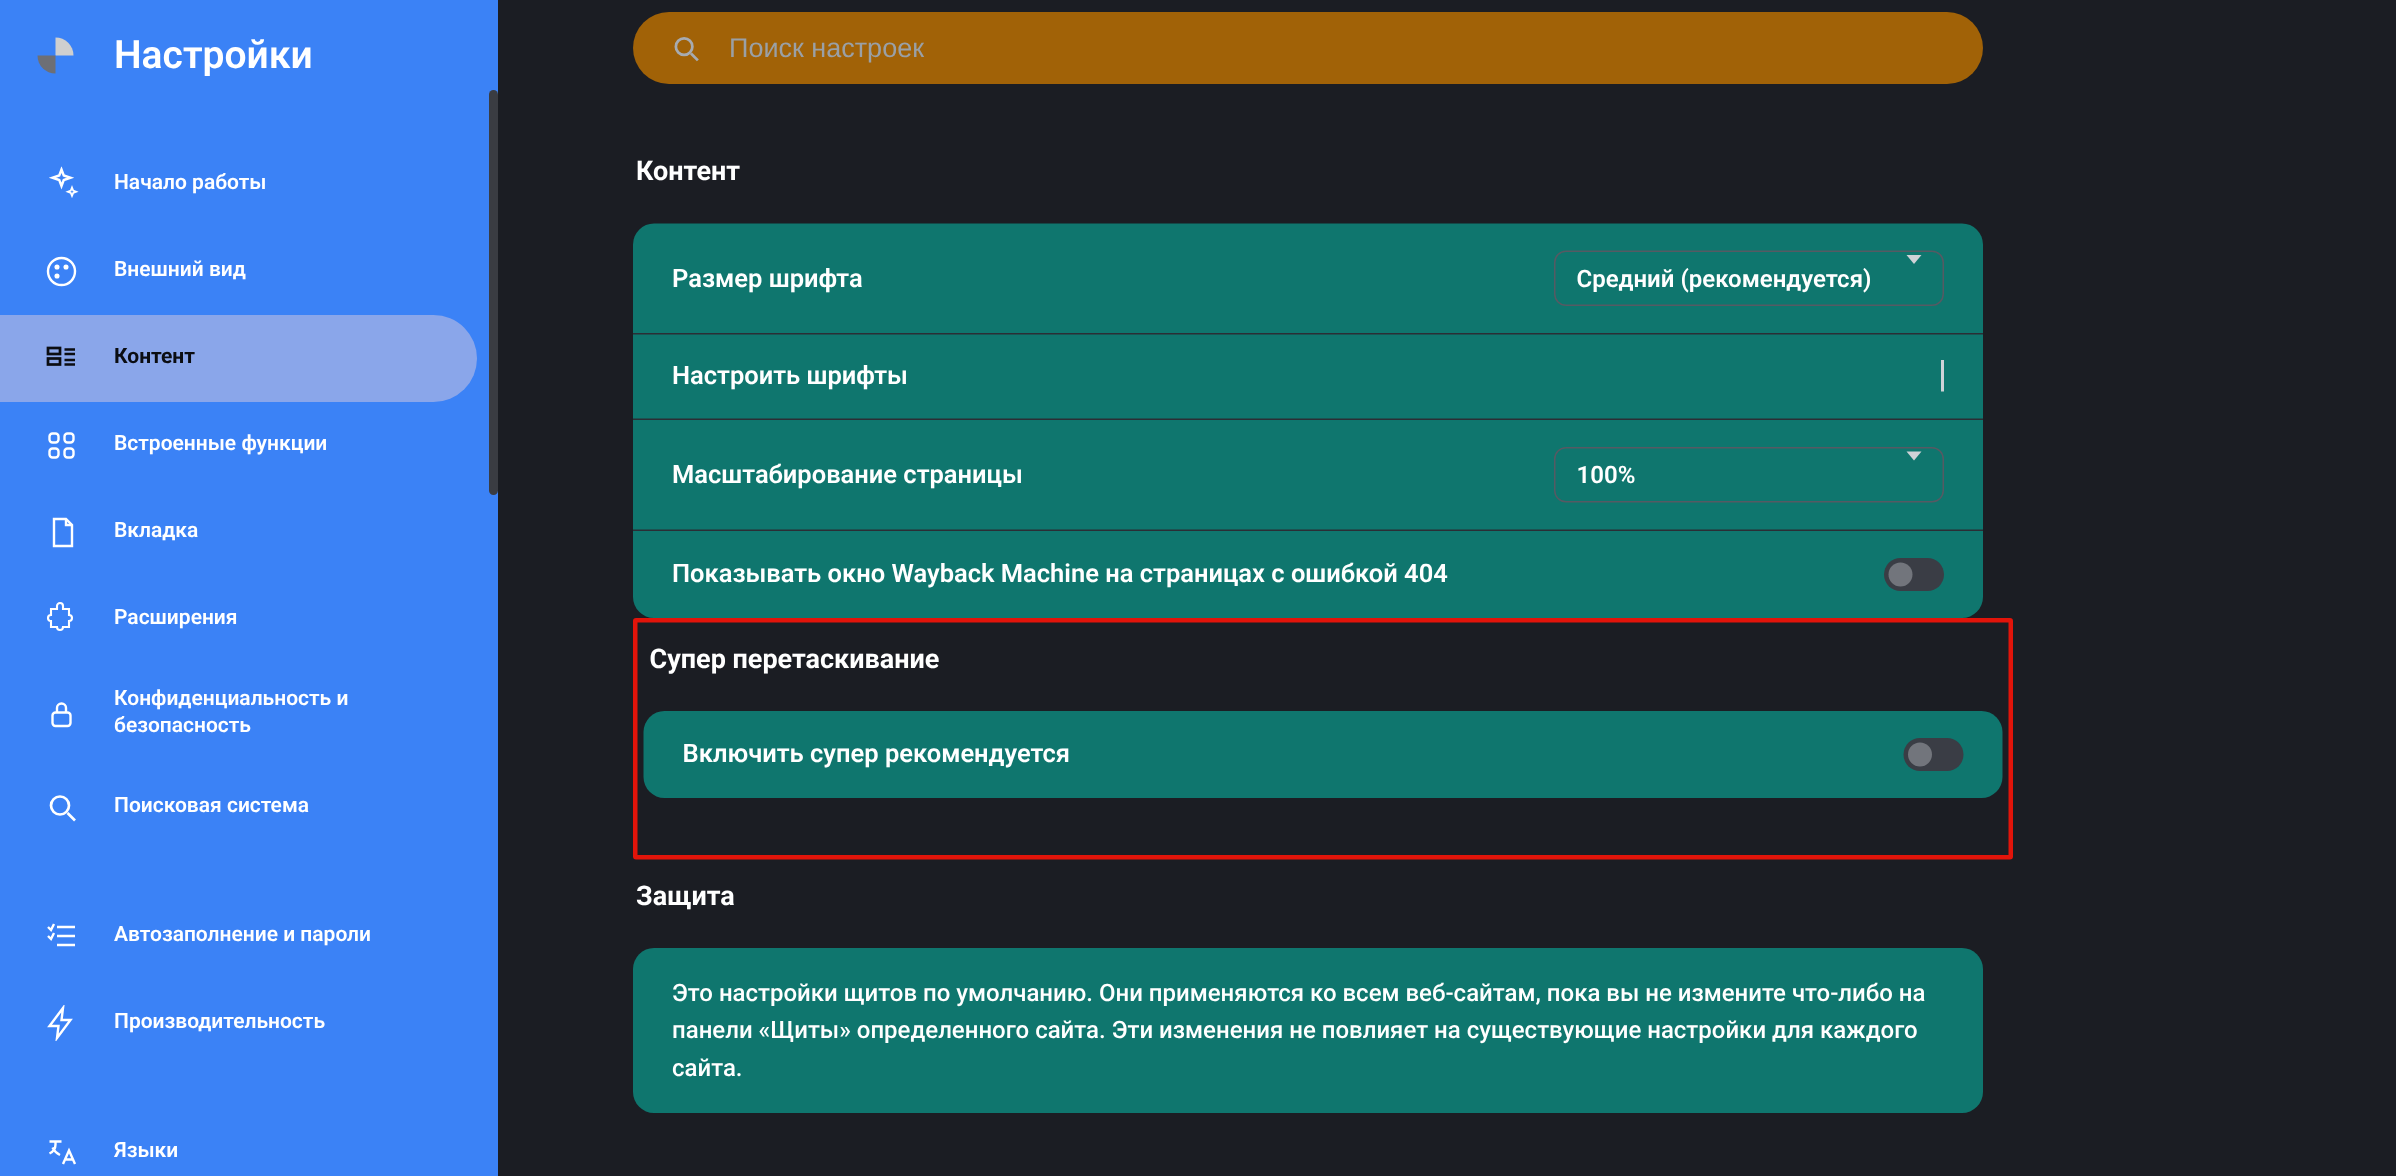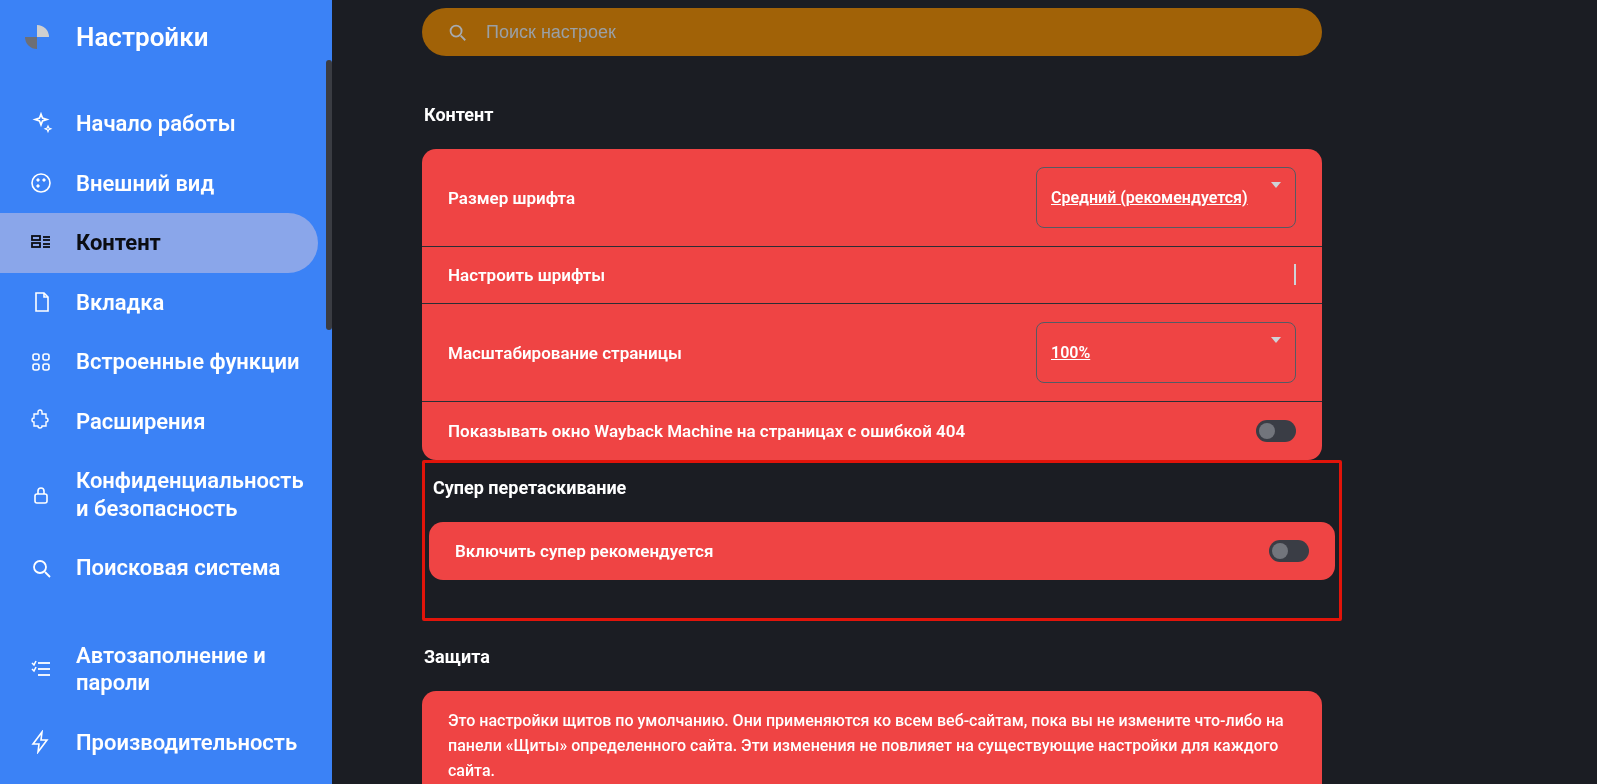--- a/index.html
+++ b/index.html
@@ -53,21 +53,21 @@
     background: #8aa6ea;
     color: #0b0d12;
   }
   .nav-icon {
     width: 26px; height: 26px;
     margin-right: 22px;
     flex-shrink: 0;
     display: inline-flex; align-items: center; justify-content: center;
   }
   .nav-icon svg { width: 24px; height: 24px; stroke: currentColor; fill: none; }
-  .nav-label { font-size: 22px; font-weight: 600; line-height: 1.25; }
+  .nav-label { font-size: 14px; font-weight: 600; line-height: 1.25; }
   .nav-item.active .nav-label { font-weight: 700; }
 
   .nav-divider { height: 28px; }
 
   
   .sidebar::after {
     content: "";
     position: absolute;
     top: 60px; right: 0;
     width: 6px; height: 270px;
@@ -100,21 +100,21 @@
   .searchbar input::placeholder { color: #9aa0a6; }
 
   .section { margin-top: 48px; max-width: 900px; }
   .section-title {
     font-size: 18px; font-weight: 700; color: #fff;
     margin-bottom: 24px;
     padding-left: 2px;
   }
 
   .panel {
-    background: #ef4444;
+    background: #0f766e;
     border-radius: 14px;
     overflow: hidden;
   }
   .row {
     display: flex; align-items: center;
     justify-content: space-between;
     padding: 18px 26px;
     border-bottom: 1px solid #2b2e35;
   }
   .row:last-child { border-bottom: none; }
@@ -122,26 +122,25 @@
     font-size: 17px; font-weight: 600; color: #fff;
   }
   .row-desc {
     font-size: 16px; font-weight: 500; color: #fff;
     line-height: 1.55;
   }
 
   .select {
     border: 1px solid #565a63;
     border-radius: 8px;
-    padding: 20px 14px;
+    padding: 8px 14px;
     min-width: 260px;
     display: flex; align-items: flex-end; justify-content: space-between;
     cursor: pointer;
     color: #fff;
-    text-decoration: underline;
   }
   .select-value { font-size: 16px; font-weight: 600; }
   .select .caret { margin-left: 14px; color: #cfd2d7; }
   .select.small { min-width: 260px; }
 
   .chevron-right {
     width: 10px; height: 10px;
     border-top: 2px solid #cfd2d7;
     border-right: 2px solid #cfd2d7;
     transform: rotate(45deg);
@@ -170,21 +169,21 @@
 
   .highlight-box {
     border: 3px solid #e2140a;
     border-radius: 2px;
     padding: 14px 4px 38px 4px;
     max-width: 920px;
   }
   .highlight-box .section-title { margin-top: 0; margin-left: 2px; }
   .highlight-box .panel { margin-top: 20px; }
 
-  .section.after-highlight { margin-top: 25px; }
+  .section.after-highlight { margin-top: 14px; }
 
 </style>
 </head>
 <body>
 
 <div class="app">
 
   <aside class="sidebar">
     <div class="sidebar-scroll">
       <div class="sidebar-header">
@@ -230,37 +229,37 @@
                 <line x1="14" y1="13" x2="21" y2="13" stroke-width="1.8"></line>
                 <line x1="14" y1="16" x2="21" y2="16" stroke-width="1.8"></line>
               </svg>
           </span>
           <span class="nav-label">Контент</span>
         </div>
 
         <div class="nav-item">
           <span class="nav-icon">
             <svg viewBox="0 0 24 24">
-                <path d="M7 3h8l4 4v14H7z" stroke-width="1.6"></path>
-                <path d="M15 3v4h4" stroke-width="1.6"></path>
-              </svg>
-          </span>
-          <span class="nav-label">Вкладка</span>
-        </div>
-
-        <div class="nav-item">
-          <span class="nav-icon">
-            <svg viewBox="0 0 24 24">
                 <rect x="4" y="4" width="6" height="6" rx="2" stroke-width="1.6"></rect>
                 <rect x="14" y="4" width="6" height="6" rx="2" stroke-width="1.6"></rect>
                 <rect x="4" y="14" width="6" height="6" rx="2" stroke-width="1.6"></rect>
                 <rect x="14" y="14" width="6" height="6" rx="2" stroke-width="1.6"></rect>
               </svg>
           </span>
           <span class="nav-label">Встроенные функции</span>
+        </div>
+
+        <div class="nav-item">
+          <span class="nav-icon">
+            <svg viewBox="0 0 24 24">
+                <path d="M7 3h8l4 4v14H7z" stroke-width="1.6"></path>
+                <path d="M15 3v4h4" stroke-width="1.6"></path>
+              </svg>
+          </span>
+          <span class="nav-label">Вкладка</span>
         </div>
 
         <div class="nav-item">
           <span class="nav-icon">
             <svg viewBox="0 0 24 24">
                 <path d="M9 3a2 2 0 0 1 4 0v2h4v4a2 2 0 0 1 0 4v4h-4a2 2 0 0 1-4 0H5v-4a2 2 0 0 1 0-4V5h4z" stroke-width="1.4"></path>
               </svg>
           </span>
           <span class="nav-label">Расширения</span>
         </div>

